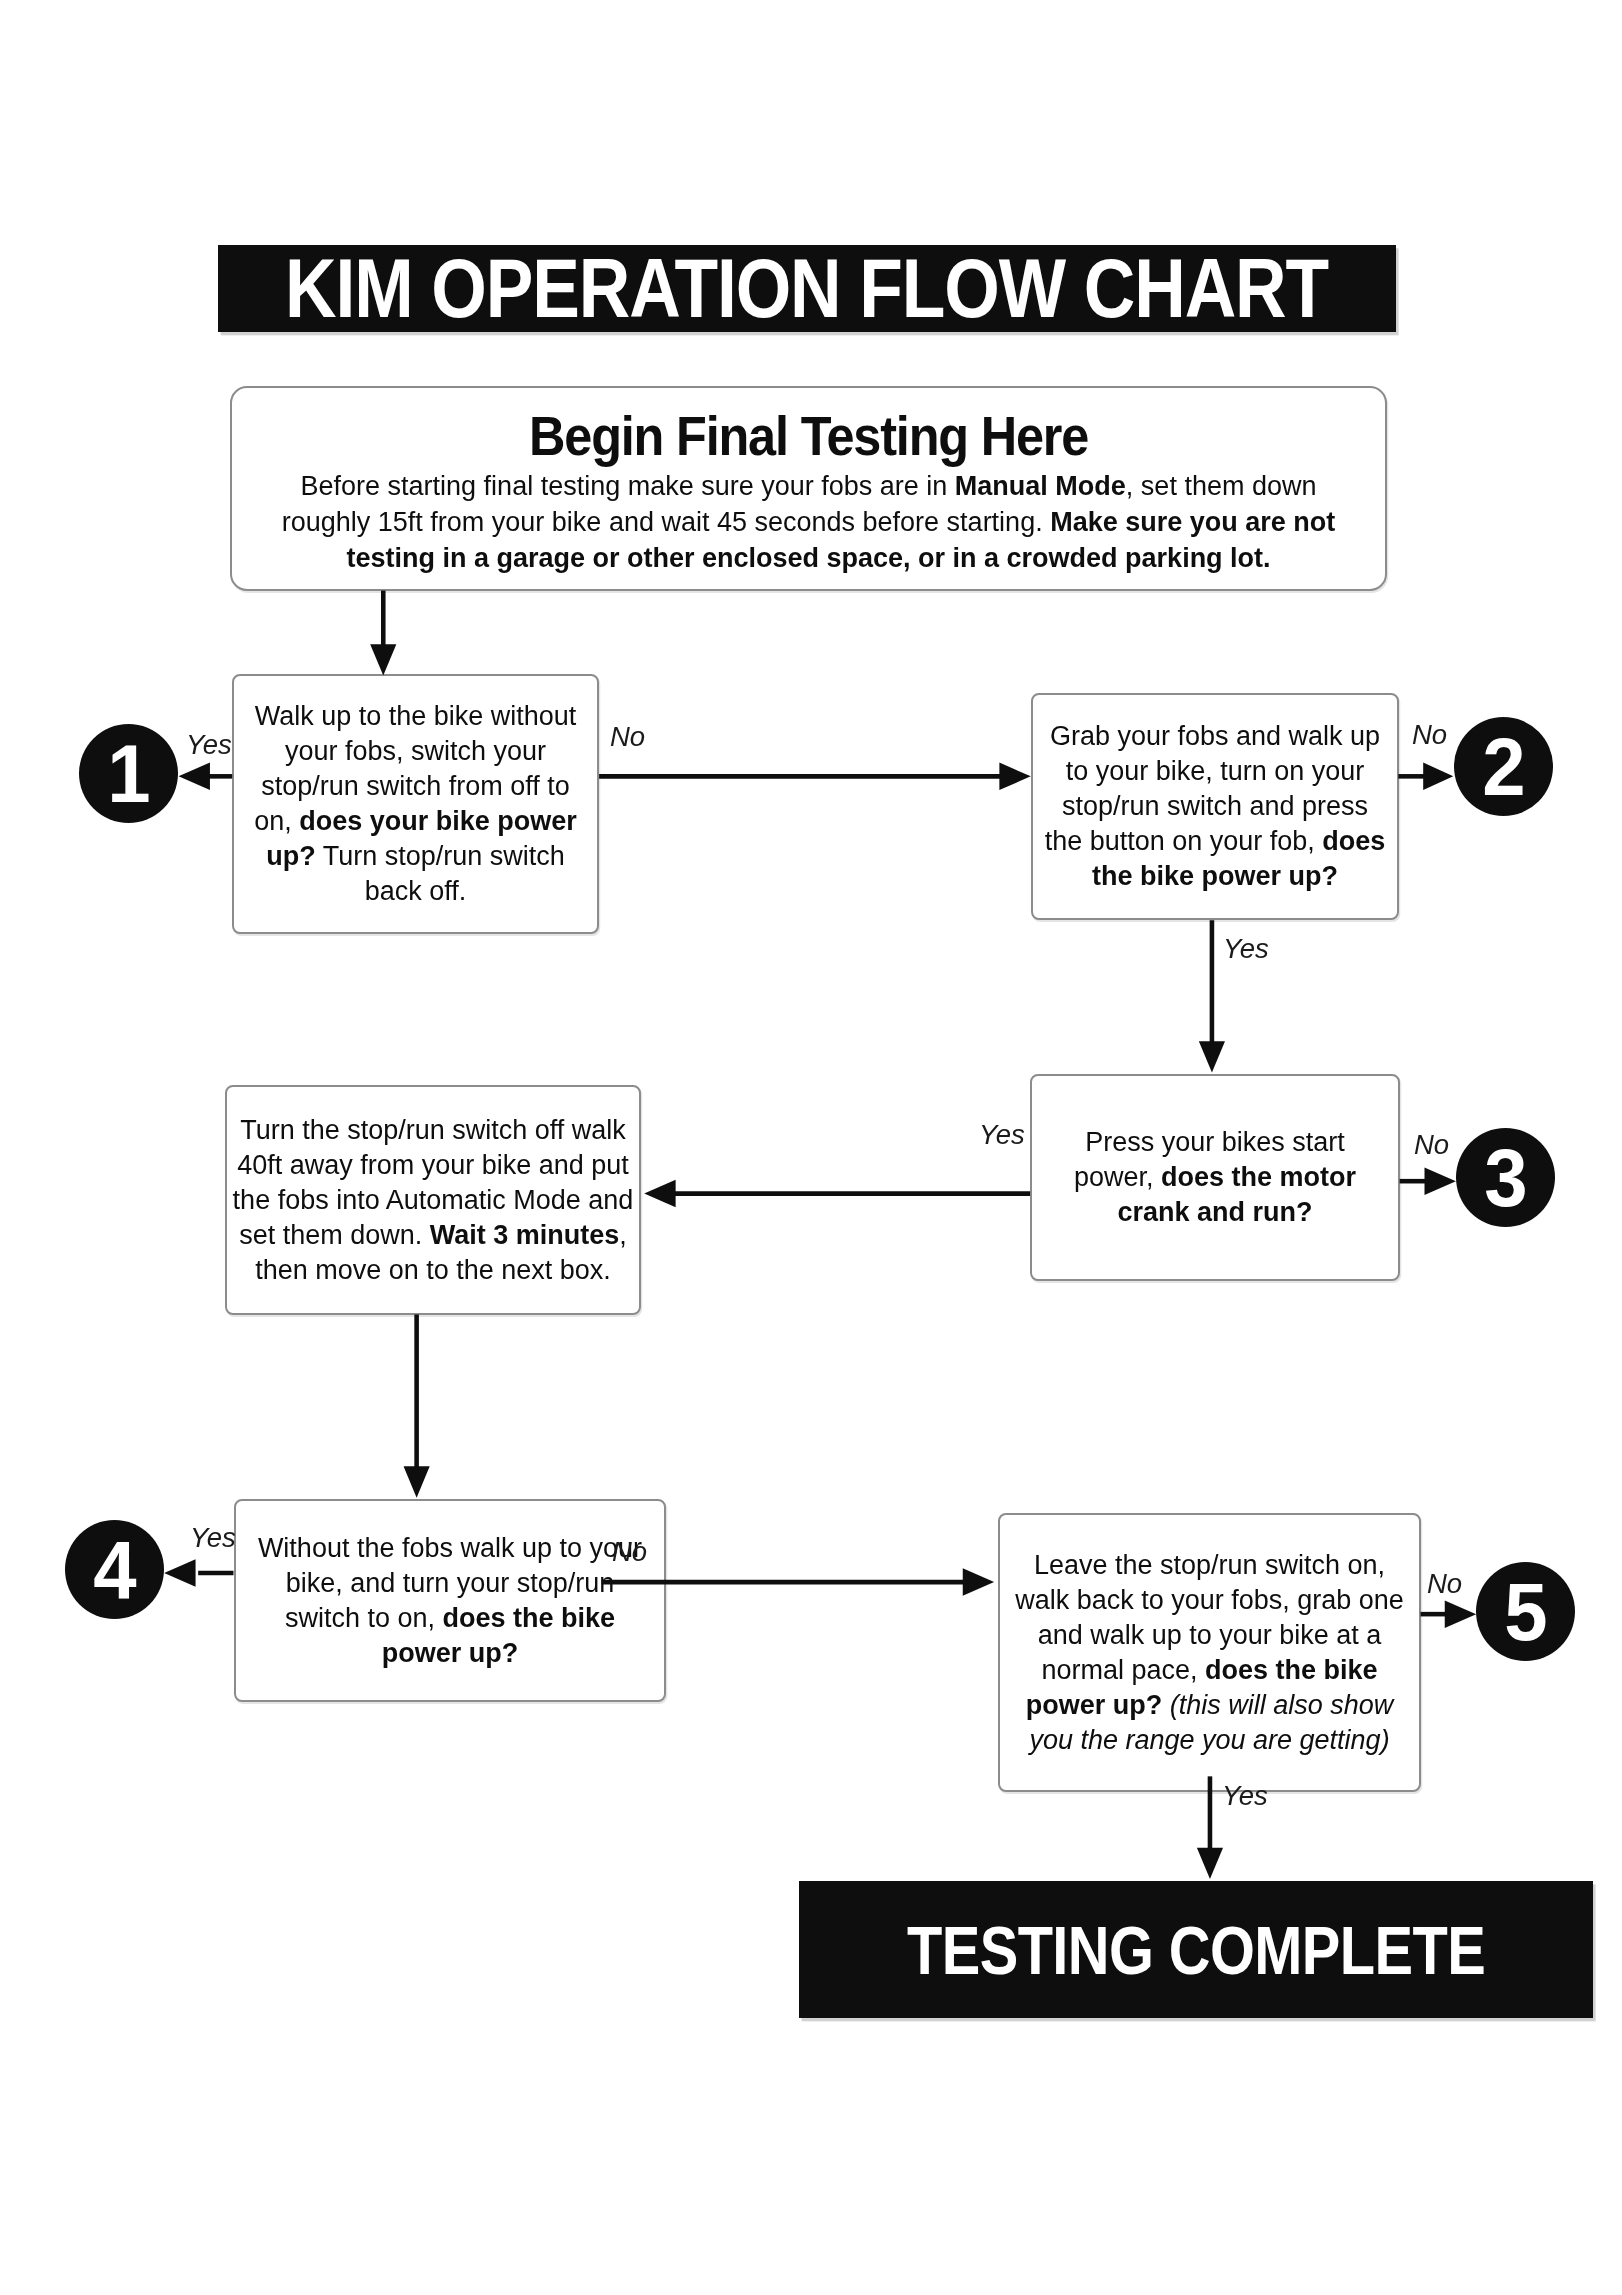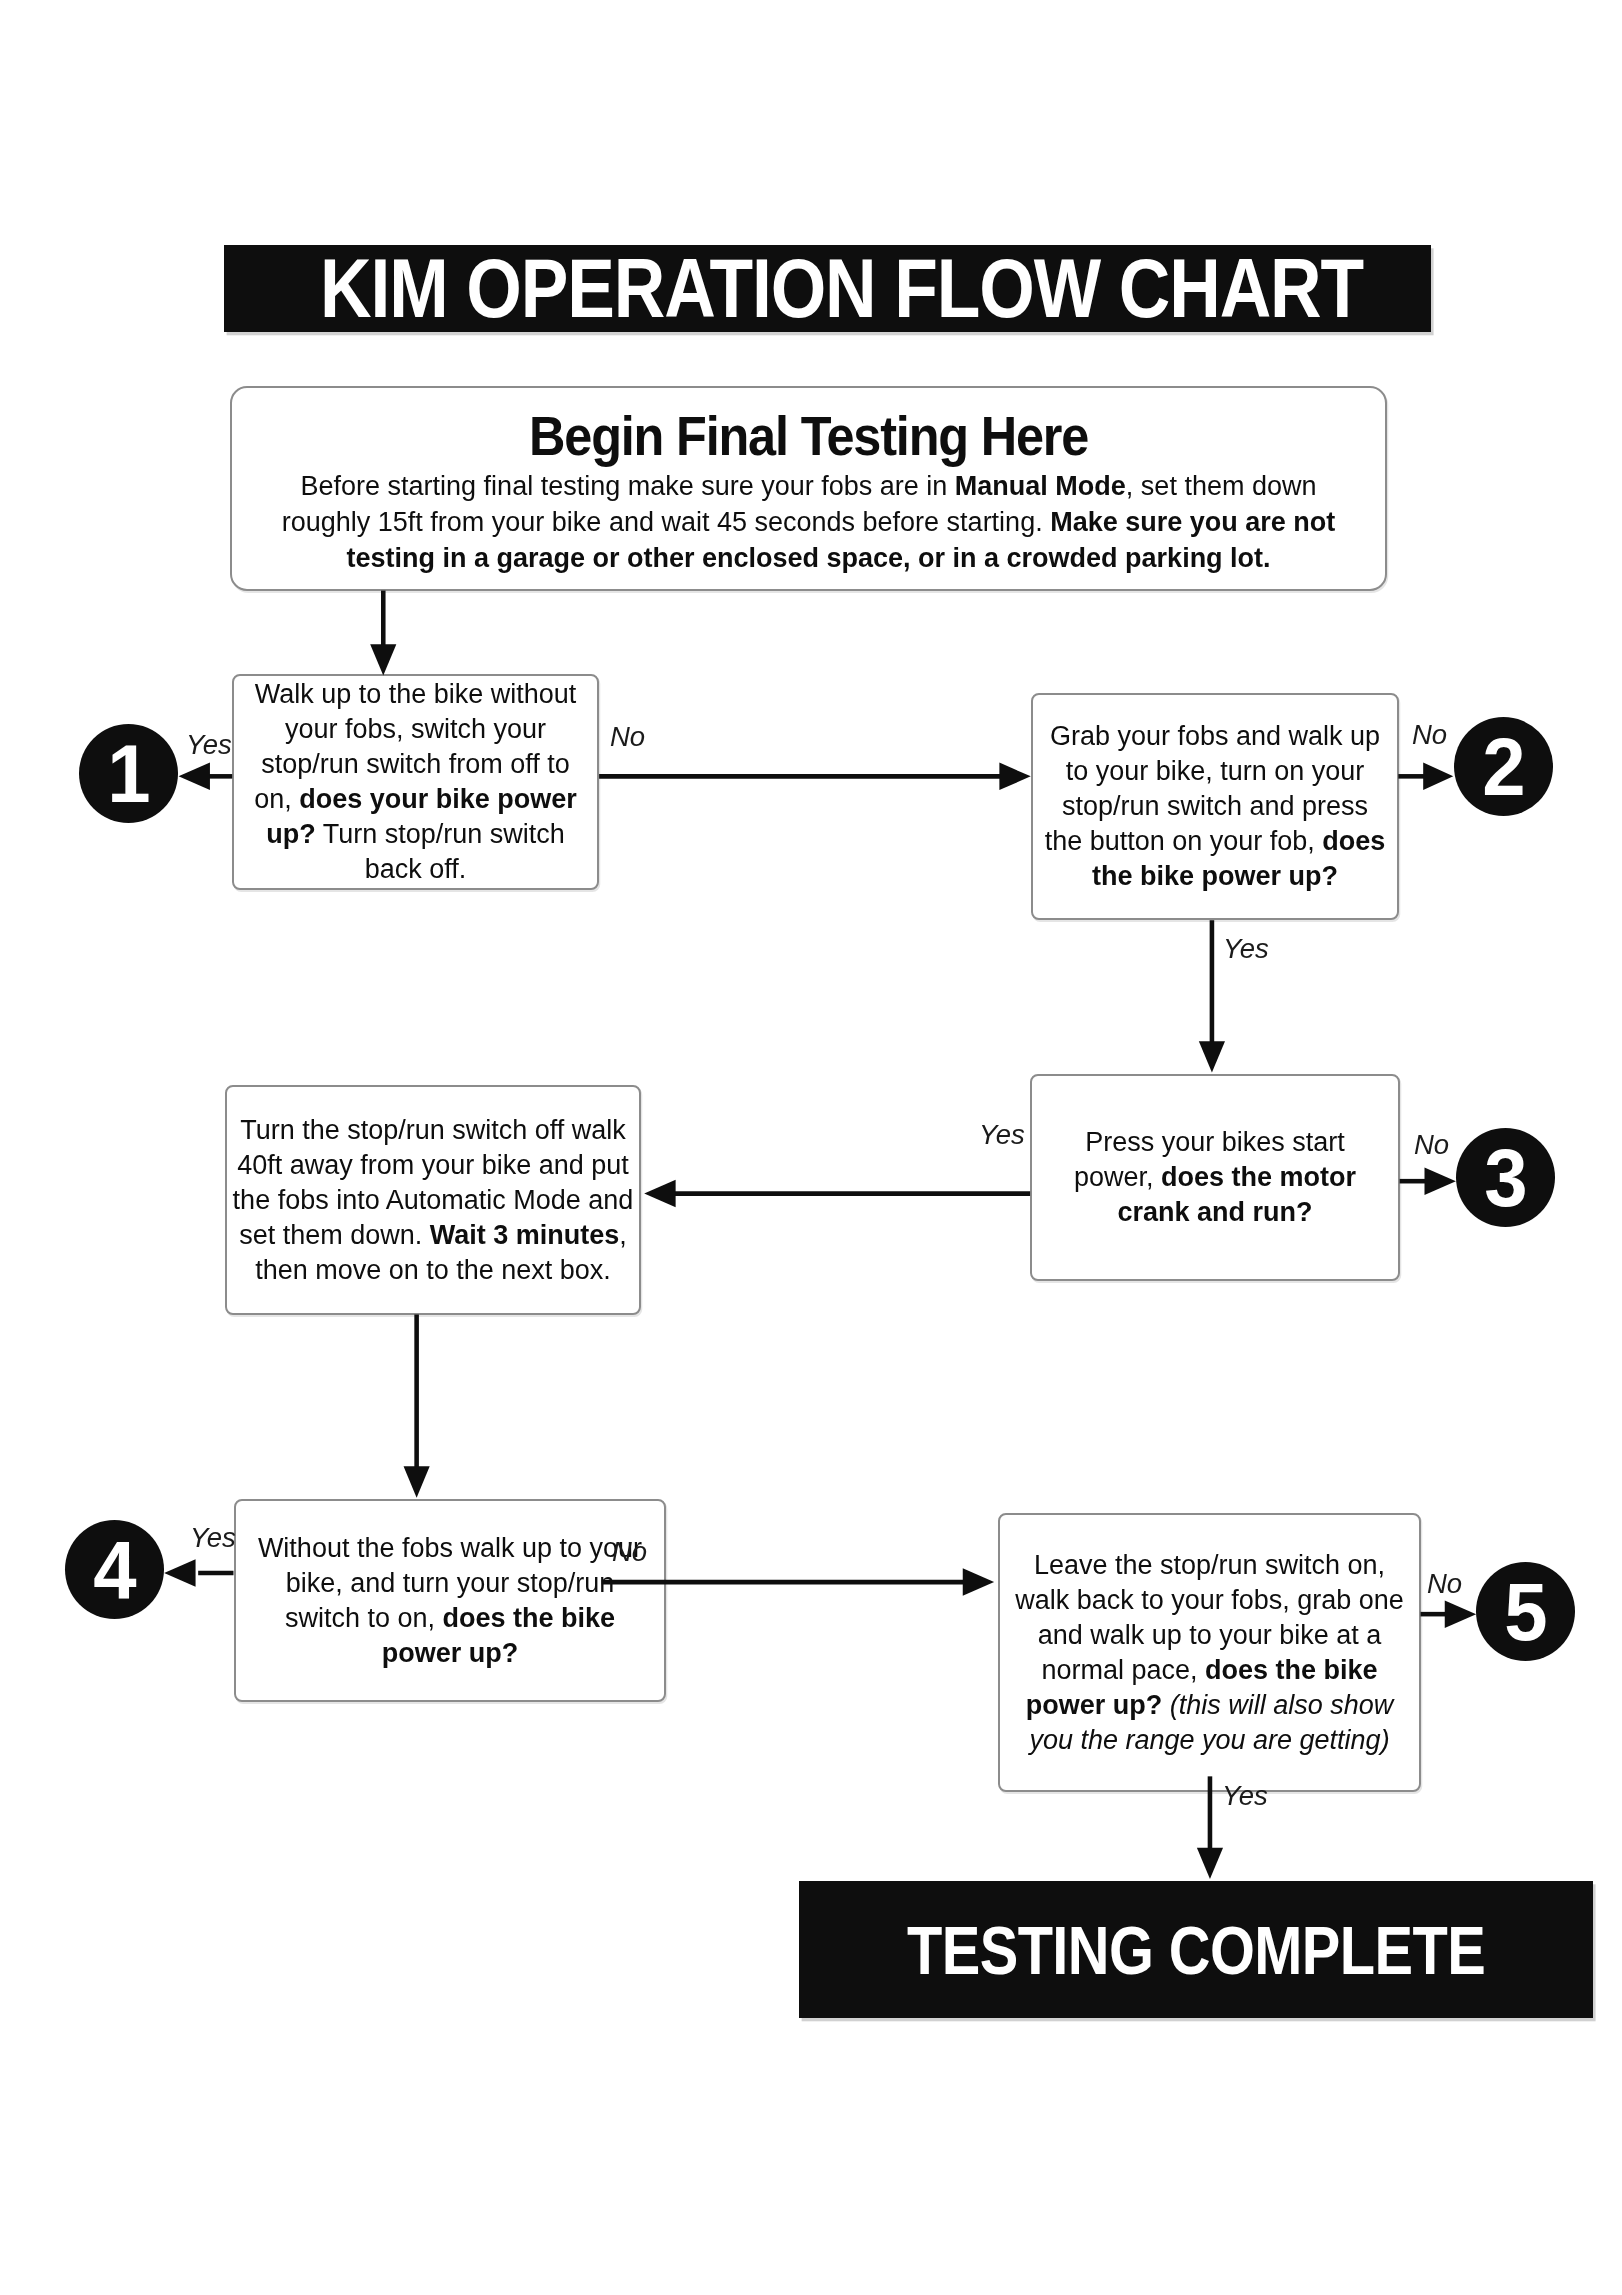--- a/index.html
+++ b/index.html
@@ -57,30 +57,30 @@
   .lbl{
     font-size:27.5px;line-height:30px;color:#1b1b1b;white-space:nowrap;font-style:italic;
   }
   .wires{position:absolute;left:0;top:0;pointer-events:none;}
   .wires line{stroke:var(--ink,#141414);stroke-width:7;}
   .wires polygon{fill:var(--ink,#141414);}
 </style>
 </head>
 <body style="--ink: #0e0e0e; --paper: #ffffff; --border: #8c8c8c;">
 
-<div class="abs blackbar" style="left:224px;top:245px;width:1178px;height:87px;padding-left:29px;">
+<div class="abs blackbar" style="left:218px;top:245px;width:1178px;height:87px;">
   <span class="title-text">KIM OPERATION FLOW CHART</span>
 </div>
 
 <div class="abs node begin-box" style="left:230px;top:386px;width:1157px;height:205px;">
   <div class="begin-heading">Begin Final Testing Here</div>
   <div class="begin-body"><span>Before starting final testing make sure your fobs are in </span><span style="font-weight: 700;">Manual Mode</span><span>, set them down roughly 15ft from your bike and wait 45 seconds before starting. </span><span style="font-weight: 700;">Make sure you are not testing in a garage or other enclosed space, or in a crowded parking lot.</span></div>
 </div>
 
-<div class="abs node" style="left:232px;top:674px;width:367px;height:216px;">
+<div class="abs node" style="left:232px;top:674px;width:367px;height:260px;">
   <div class="step-text"><span>Walk up to the bike without your fobs, switch your stop/run switch from off to on, </span><span style="font-weight: 700;">does your bike power up?</span><span> Turn stop/run switch back off.</span></div>
 </div>
 
 <div class="abs node" style="left:1031px;top:693px;width:368px;height:227px;">
   <div class="step-text"><span>Grab your fobs and walk up to your bike, turn on your stop/run switch and press the button on your fob, </span><span style="font-weight: 700;">does the bike power up?</span></div>
 </div>
 
 <div class="abs node" style="left:1030px;top:1074px;width:370px;height:207px;">
   <div class="step-text"><span>Press your bikes start power, </span><span style="font-weight: 700;">does the motor crank and run?</span></div>
 </div>

